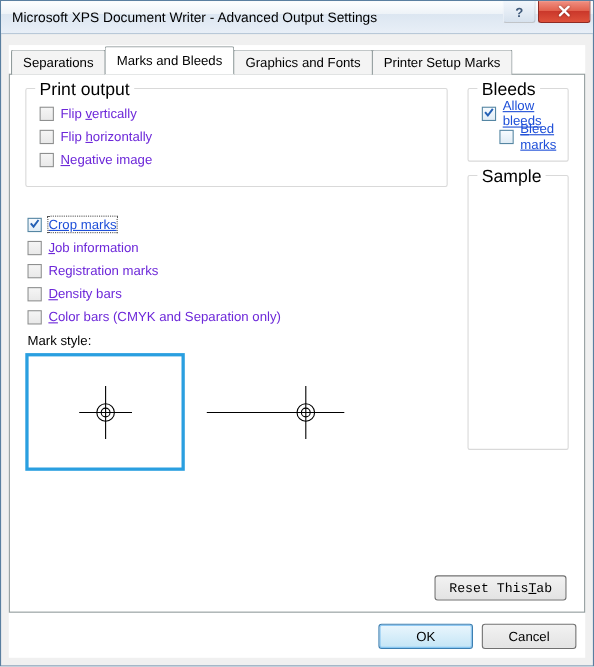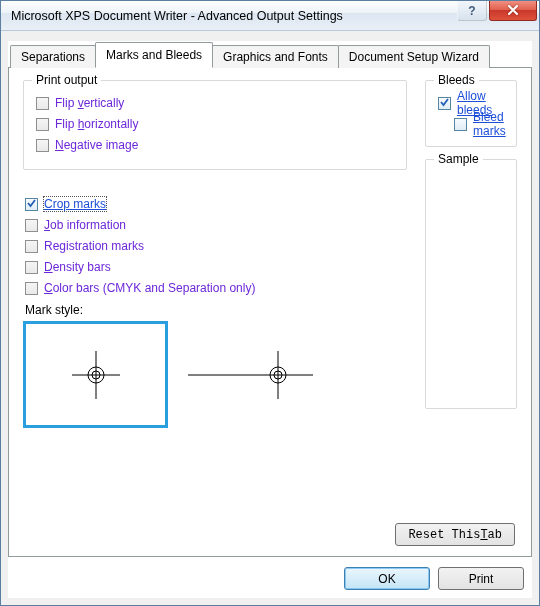--- a/index.html
+++ b/index.html
@@ -124,21 +124,21 @@
     padding: 10px 10px 12px 10px;
     margin-bottom: 12px;
     position: relative;
   }
   .group-title {
     position: absolute;
     top: -8px;
     left: 8px;
     background: #fff;
     padding: 0 4px;
-    font-size: 12px;
+    font-size: 16px;
   }
   .chk-row {
     display: flex;
     align-items: center;
     margin: 3px 0 3px 2px;
     height: 18px;
   }
   .chk {
     width: 13px;
     height: 13px;
@@ -246,21 +246,21 @@
         </svg>
       </div>
     </div>
   </div>
 
   <div class="client">
     <div class="tabs-row">
       <div class="tab">Separations</div>
       <div class="tab active">Marks and Bleeds</div>
       <div class="tab">Graphics and Fonts</div>
-      <div class="tab">Document Setup Wizard</div>
+      <div class="tab">Printer Setup Marks</div>
     </div>
 
     <div class="tab-panel">
       <div class="panel-columns">
 
         <div class="col-left">
 
           <div class="group">
             <div class="group-title">Print output</div>
             <div class="chk-row">
@@ -352,17 +352,17 @@
 
       </div>
 
       <div class="bottom-row">
         <div class="btn" style="min-width:100px;font-family:Liberation Mono, monospace;">Reset This <span class="underline-access">T</span>ab</div>
       </div>
     </div>
 
     <div class="footer">
       <div class="btn default">OK</div>
-      <div class="btn">Print</div>
+      <div class="btn">Cancel</div>
     </div>
   </div>
 
 </div>
 
 </body></html>

